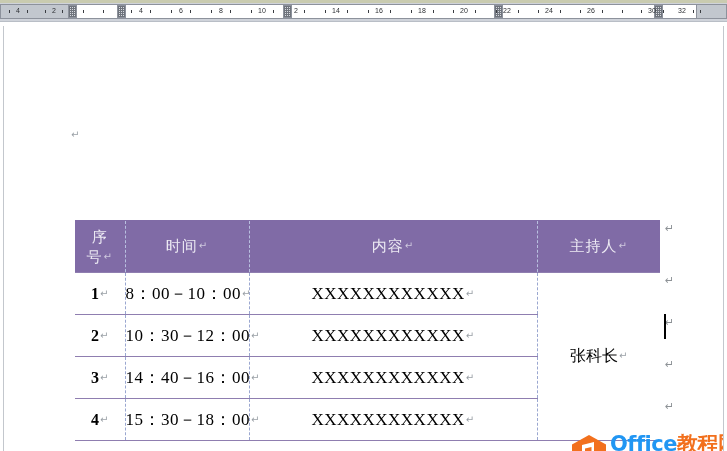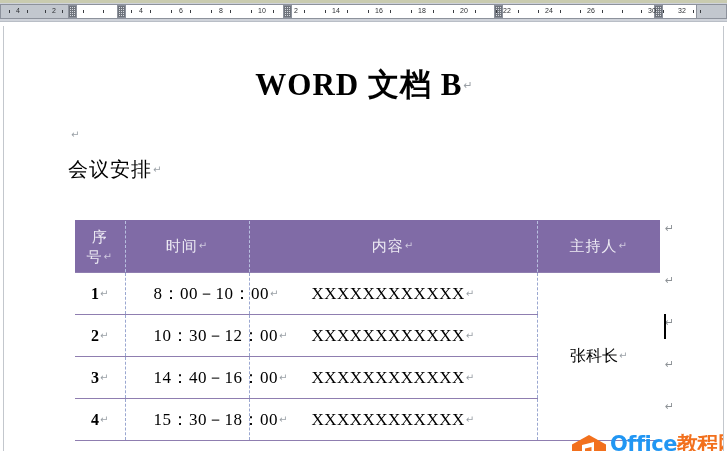--- a/index.html
+++ b/index.html
@@ -192,21 +192,21 @@
   tbody td {
     height: 42px;
     background: #ffffff;
     border-top: 1px solid #8f7eb0;
     border-bottom: 1px solid #8f7eb0;
     font-size: 17px;
     color: #000000;
   }
   tbody td.gl-r { border-right: 1px dashed #9aa7d0; }
   tbody td.no-cell { font-weight: bold; font-size: 16px; }
-  tbody td.time-cell { text-align: left; padding-left: 28px; white-space: nowrap; letter-spacing: 0.5px; }
+  tbody td.time-cell { text-align: left; padding-left: 0; white-space: nowrap; letter-spacing: 0.5px; }
   tbody td.cont-cell { letter-spacing: 0.5px; }
   tbody td.host-cell {
     font-family: "DejaVu Sans", "Liberation Sans", sans-serif;
     font-size: 16px;
     border-top: 1px solid #8f7eb0;
     border-bottom: 1px solid #8f7eb0;
     text-align: center;
   }
   tbody td .para-mark { font-size: 10px; }
 
@@ -341,31 +341,25 @@
         <span class="tick-mark" style="left:663px;"></span>
         <span class="tick-num" style="left:682px;">32</span>
         <span class="tick-mark" style="left:693px;"></span>
         <span class="tick-mark" style="left:700px;"></span>
       </div>
     </div>
   </div>
 
   <div class="page">
 
-    <div class="doc-title">
-      <span>WORD 文档 B</span><span class="para-mark">↵</span>
-    </div>
 
     <div class="empty-para">
       <span class="para-mark">↵</span>
     </div>
 
-    <div class="heading">
-      <span>会议安排</span><span class="para-mark">↵</span>
-    </div>
 
     <div class="tbl-left-edge"></div>
     <div class="tbl-right-edge"></div>
 
     <div class="table-wrap">
       <table class="meeting">
         <colgroup>
           <col class="col-no">
             <col class="col-time">
             <col class="col-cont">

